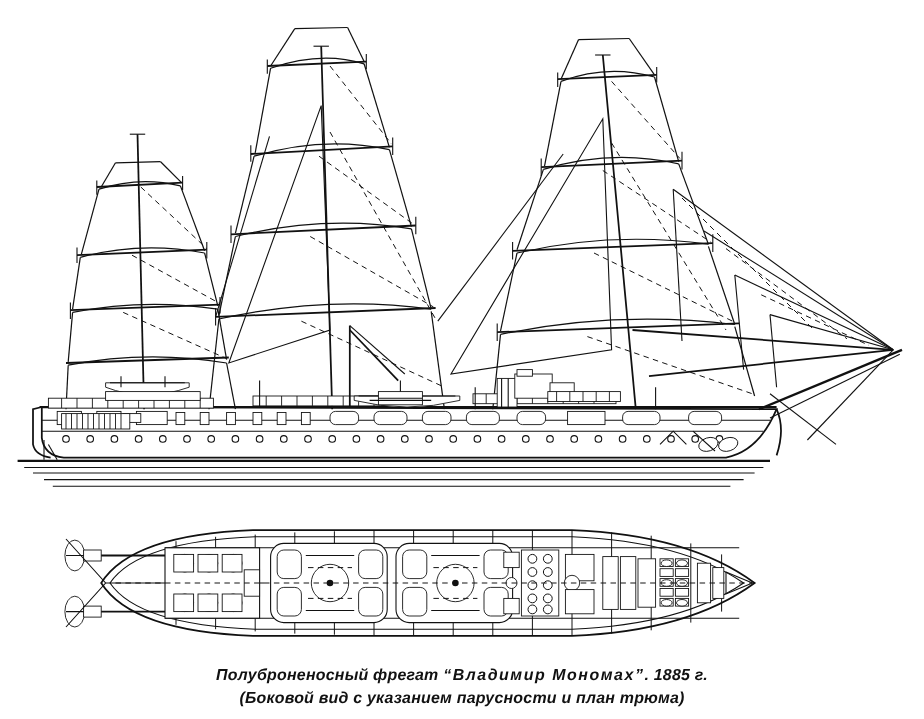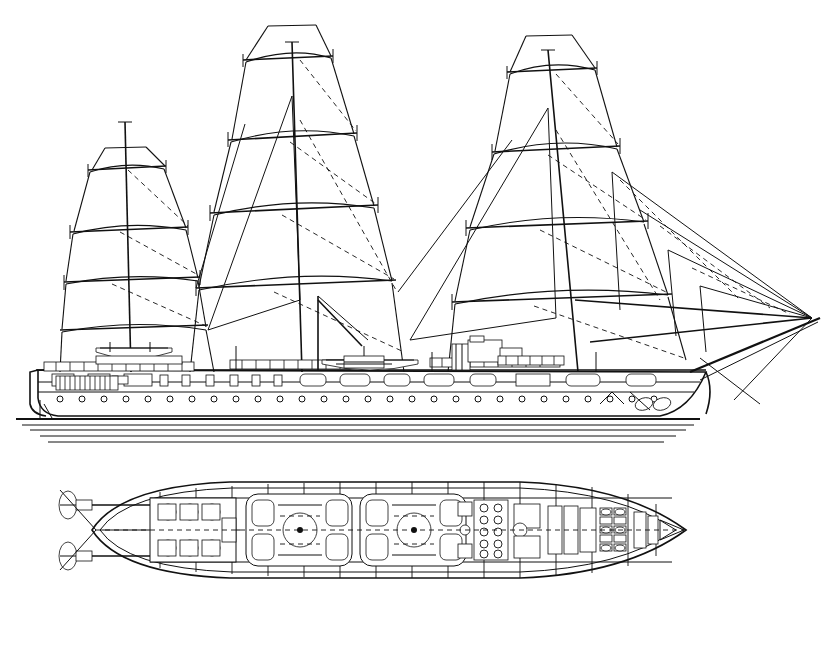--- a/index.html
+++ b/index.html
@@ -493,14 +493,18 @@
         </g>
         <rect class="wht8" x="634" y="512" width="12" height="36"></rect>
         <rect class="wht8" x="648" y="516" width="10" height="28"></rect>
         <path class="ln" d="M660,520 L684,530 L660,540 Z" fill="#fff"></path>
       </g>
 
       <line class="dsh2" x1="96" y1="530" x2="684" y2="530"></line>
     </g>
   </svg>
 
+  <div class="caption" id="cap1">
+    <span>Полуброненосный фрегат </span><span class="shipname">“Владимир  Мономах”</span><span class="yr">. 1885 г.</span>
+  </div>
+  <div class="caption" id="cap2">(Боковой вид с указанием парусности и план трюма)</div>
 
 </div>
 
 </body></html>

